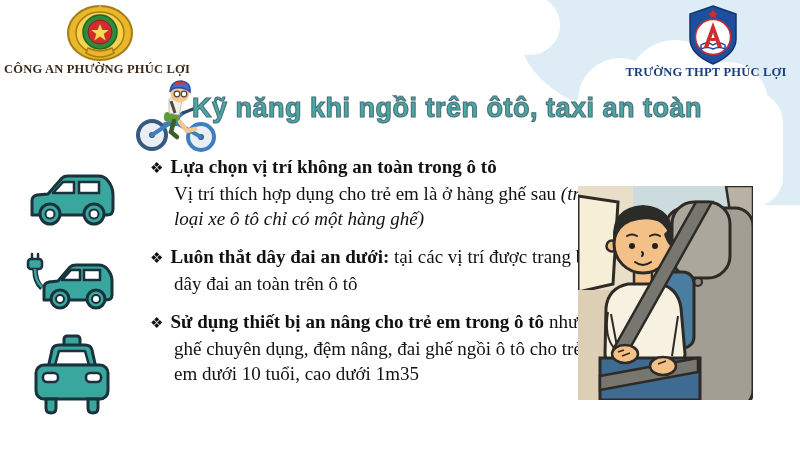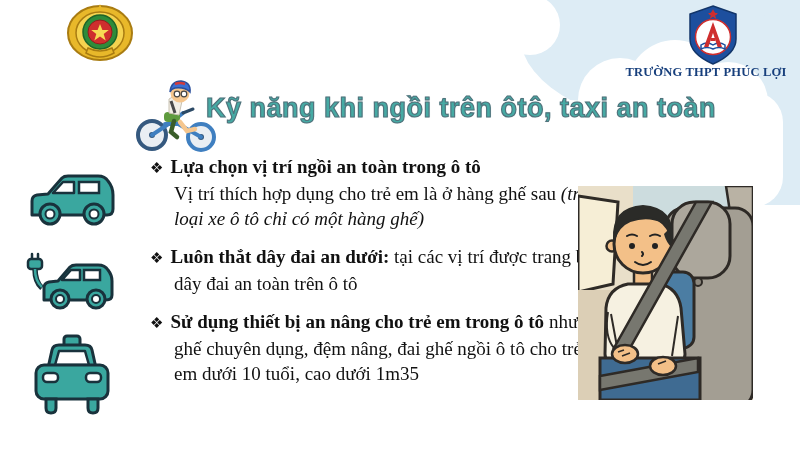--- a/index.html
+++ b/index.html
@@ -16,21 +16,21 @@
     font-weight:bold; font-size:12.5px; color:#3a2a1b; letter-spacing:.2px;
   }
   .school-logo{position:absolute; left:684px; top:5px; width:58px; height:60px;}
   .school-name{
     position:absolute; left:612px; top:65px; width:188px; text-align:center;
     font-weight:bold; font-size:12.5px; color:#173f7c; letter-spacing:.2px;font-family:Liberation Serif, serif;
   }
   
   .bike-kid{position:absolute; left:127px; top:79px; width:96px; height:73px;}
   .page-title{
-    position:absolute; left:206px; top:93px; width:485px; text-align:center;
+    position:absolute; left:192px; top:93px; width:485px; text-align:center;
     font-family:"Liberation Sans", sans-serif; font-weight:bold; font-size:27px;
     color:#46aaa4; -webkit-text-stroke:1.1px #50737c;
     text-shadow:0 0 1px #50737c;
     letter-spacing:.5px; white-space:nowrap;
   }
   
   .bullets{position:absolute; left:150px; top:154px; width:450px; color:#111;}
   .bullet{
     font-size:19px; line-height:25px; margin-bottom:13px;
     padding-left:24px; text-indent:-24px;
@@ -68,20 +68,21 @@
     <svg width="88" height="60" viewBox="0 0 88 60">
       <ellipse cx="44" cy="30" rx="32" ry="27" fill="#e8b82a" stroke="#a97c12" stroke-width="2"></ellipse>
       <ellipse cx="44" cy="30" rx="24" ry="21" fill="#f5d34f" stroke="#a97c12" stroke-width="1.5"></ellipse>
       <circle cx="44" cy="29" r="17" fill="#2e8b3a" stroke="#1f6428" stroke-width="1.5"></circle>
       <circle cx="44" cy="29" r="12" fill="#cf2e2e" stroke="#8f1d1d" stroke-width="1"></circle>
       <path d="M44 21 L46.4 27 L52.8 27 L47.7 31 L49.7 37.4 L44 33.6 L38.3 37.4 L40.3 31 L35.2 27 L41.6 27 Z" fill="#f7d954"></path>
       <path d="M30 50 Q44 58 58 50 L56 45 Q44 51 32 45 Z" fill="#e8b82a" stroke="#a97c12" stroke-width="1.5"></path>
       <path d="M44 1 L46 6 L42 6 Z" fill="#e8b82a"></path>
     </svg>
   </div>
+  <div class="police-name">CÔNG AN PHƯỜNG PHÚC LỢI</div>
 
   <div class="school-logo">
     <svg width="58" height="60" viewBox="0 0 58 60">
       <path d="M29 1 L52 9 L52 34 Q52 49 29 59 Q6 49 6 34 L6 9 Z" fill="#1d4f9e" stroke="#123569" stroke-width="1.5"></path>
       <path d="M29 5 L33 10 L25 10 Z" fill="#cf2e2e"></path>
       <path d="M29 4 L30.4 8 L34 8 L31.2 10.4 L32.3 14 L29 11.8 L25.7 14 L26.8 10.4 L24 8 L27.6 8 Z" fill="#cf2e2e"></path>
       <circle cx="29" cy="32" r="17.5" fill="#ffffff" stroke="#cf2e2e" stroke-width="1.5"></circle>
       <path d="M17 40 Q23 36 29 40 Q35 36 41 40 L41 44 Q35 41 29 44 Q23 41 17 44 Z" fill="#ffffff" stroke="#1d4f9e" stroke-width="1.5"></path>
       <path d="M29 17 L38 42 L33.6 42 L29 28 L24.4 42 L20 42 Z" fill="#cf2e2e"></path>
       <rect x="26.5" y="33" width="5" height="3" fill="#cf2e2e"></rect>
@@ -107,21 +108,21 @@
       <circle cx="57" cy="15" r="2.8" fill="#fff" stroke="#444" stroke-width="1.2"></circle>
       <path d="M53 43 L60 52 L68 50" stroke="#f5c68e" stroke-width="4.5" fill="none" stroke-linecap="round"></path>
       <path d="M47 42 L44 53 L50 58" stroke="#3b5e2a" stroke-width="4.5" fill="none" stroke-linecap="round"></path>
     </svg>
   </div>
 
   <div class="page-title">Kỹ năng khi ngồi trên ôtô, taxi an toàn</div>
 
   <div class="bullets">
     <div class="bullet">
-      <span class="marker">❖</span><span class="b">Lựa chọn vị trí ngồi an toàn trong ô tô</span>
+      <span class="marker">❖</span><span class="b">Lựa chọn vị trí không an toàn trong ô tô</span>
       <span class="rest-block"><span class="n">Vị trí thích hợp dụng cho trẻ em là ở hàng ghế sau </span><span class="i">(trừ loại xe ô tô chỉ có một hàng ghế)</span></span>
     </div>
     <div class="bullet">
       <span class="marker">❖</span><span class="b">Luôn thắt dây đai an dưới:</span><span class="n"> tại các vị trí được trang bị dây đai an toàn trên ô tô</span><span class="i"></span>
     </div>
     <div class="bullet">
       <span class="marker">❖</span><span class="b">Sử dụng thiết bị an nâng cho trẻ em trong ô tô</span><span class="n"> như ghế chuyên dụng, đệm nâng, đai ghế ngồi ô tô cho trẻ em dưới 10 tuổi, cao dưới 1m35</span><span class="i"></span>
     </div>
   </div>
 

